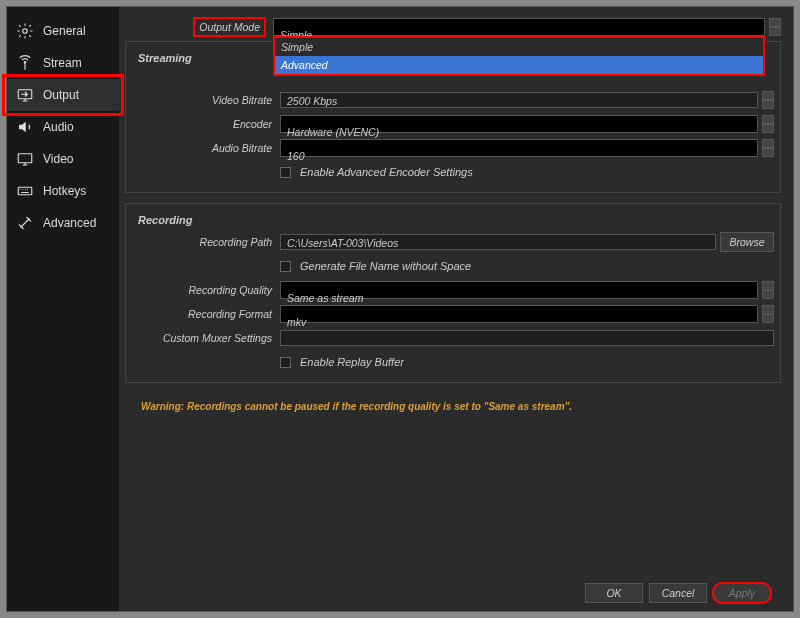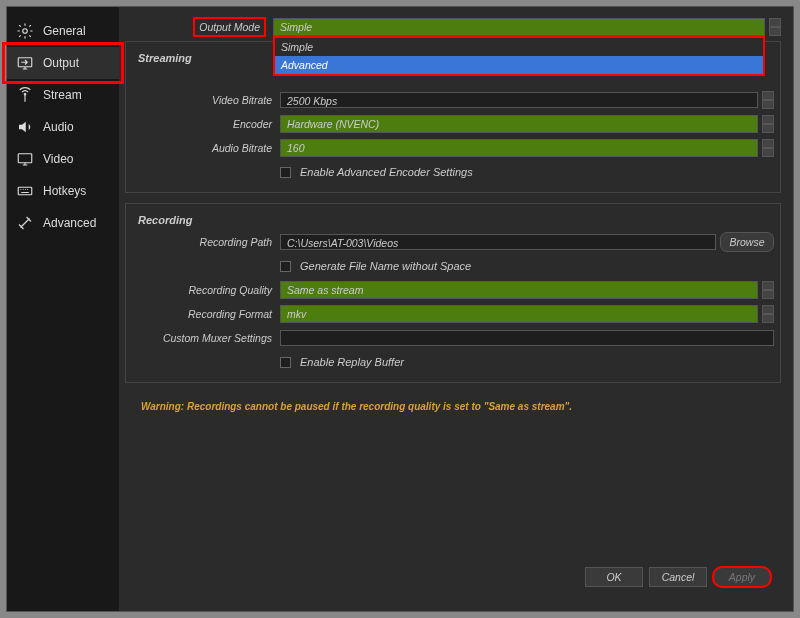--- a/index.html
+++ b/index.html
@@ -15,28 +15,28 @@
 .sidebar { width: 112px; background: #181818; display: flex; flex-direction: column; padding-top: 8px; }
 .side-item { display: flex; align-items: center; gap: 8px; padding: 6px 8px; color: #ddd; font-size: 12px; cursor: pointer; text-align: right; }
 .side-item.selected { background: #2f2f2f; }
 .side-item .ico { width: 20px; height: 20px; display: flex; align-items: center; justify-content: center; }
 .side-item svg { stroke: #ddd; fill: none; stroke-width: 1.5; }
 .main { flex: 1; display: flex; flex-direction: column; padding: 10px 12px 8px 6px; color: #ccc; font-size: 11px; font-style: italic; }
 .row { display: flex; align-items: center; margin-bottom: 4px; min-height: 20px; }
 .label { width: 148px; text-align: right; padding-right: 8px; color: #ccc; font-size: 10.5px; }
 .field { flex: 1; display: flex; align-items: center; gap: 4px; }
 .input-dark { flex: 1; height: 16px; background: #1e1e1e; border: 1px solid #555; color: #ccc; font-size: 10.5px; padding: 0 6px; line-height: 16px; }
-.select-dark { flex: 1; height: 18px; background: #4d7c0f; border: 1px solid #555; color: #ccc; font-size: 10.5px; padding: 0 6px; line-height: 16px; position: relative; }
+.select-dark { flex: 1; height: 18px; background: #000000; border: 1px solid #555; color: #ccc; font-size: 10.5px; padding: 8px 6px; line-height: 16px; position: relative; }
 .spinner { width: 12px; height: 18px; display: flex; flex-direction: column; }
 .spinner div { flex: 1; background: #444; border: 1px solid #555; }
 .section-title { color: #ccc; font-size: 11px; font-weight: bold; padding: 4px 0 6px 6px; }
 .section { border: 1px solid #444; padding: 6px; margin-bottom: 10px; }
 .checkbox { width: 11px; height: 11px; background: #1e1e1e; border: 1px solid #666; margin-right: 5px; display: inline-block; }
 .warn { color: #d9a03a; font-size: 10px; font-weight: bold; padding: 8px 16px; }
-.footer { height: 36px; display: flex; align-items: flex-start; justify-content: flex-end; padding: 0 10px; gap: 6px; }
+.footer { height: 36px; display: flex; align-items: flex-end; justify-content: flex-end; padding: 0 10px; gap: 6px; }
 .btn { min-width: 58px; height: 20px; background: #3a3a3a; border: 1px solid #555; color: #ccc; font-size: 10.5px; display: flex; align-items: center; justify-content: center; cursor: pointer; }
 .btn.disabled { color: #777; border-radius: 9px; }
 .dropdown-open { position: relative; }
 .dropdown-list { position: absolute; top: 18px; left: 0; right: 0; background: #2b2b2b; border: 1px solid #555; z-index: 10; }
 .dropdown-item { padding: 1px 6px; font-size: 10.5px; color: #ccc; }
 .dropdown-item.hl { background: #3a76d6; color: #fff; }
 .hl-red { outline: 2px solid red; outline-offset: -1px; }
 .hl-red-thick { outline: 3px solid red; outline-offset: 2px; }
 </style>
 </head>
@@ -49,37 +49,37 @@
     <div class="sidebar">
       <div class="side-item">
         <span class="ico">
             <svg viewBox="0 0 24 24" width="18" height="18">
               <circle cx="12" cy="12" r="3"></circle>
               <path d="M12 2v3M12 19v3M4.2 4.2l2.1 2.1M17.7 17.7l2.1 2.1M2 12h3M19 12h3M4.2 19.8l2.1-2.1M17.7 6.3l2.1-2.1"></path>
             </svg>
           </span>
         <span>General</span>
       </div>
+      <div class="side-item">
+        <span class="ico">
+            <svg viewBox="0 0 24 24" width="18" height="18">
+              <path d="M12 12v9M8 8a6 6 0 0 1 8 0M5 5a10 10 0 0 1 14 0"></path>
+              <circle cx="12" cy="11" r="1" fill="#ddd"></circle>
+            </svg>
+          </span>
+        <span>Stream</span>
+      </div>
       <div class="side-item selected hl-red-thick">
         <span class="ico">
             <svg viewBox="0 0 24 24" width="18" height="18">
               <rect x="3" y="5" width="18" height="12" rx="1"></rect>
               <path d="M9 20h6M12 17v3M7 11h7M12 8l3 3-3 3"></path>
             </svg>
           </span>
         <span>Output</span>
-      </div>
-      <div class="side-item">
-        <span class="ico">
-            <svg viewBox="0 0 24 24" width="18" height="18">
-              <path d="M12 12v9M8 8a6 6 0 0 1 8 0M5 5a10 10 0 0 1 14 0"></path>
-              <circle cx="12" cy="11" r="1" fill="#ddd"></circle>
-            </svg>
-          </span>
-        <span>Stream</span>
       </div>
       <div class="side-item">
         <span class="ico">
             <svg viewBox="0 0 24 24" width="18" height="18">
               <path d="M4 9v6h4l5 4V5L8 9H4zM17 8a5 5 0 0 1 0 8" fill="#ddd" stroke="none"></path>
             </svg>
           </span>
         <span>Audio</span>
       </div>
       <div class="side-item">
@@ -170,21 +170,21 @@
           </div>
         </div>
       </div>
 
       <div class="section">
         <div class="section-title">Recording</div>
         <div class="row">
           <div class="label">Recording Path</div>
           <div class="field">
             <div class="input-dark">C:\Users\AT-003\Videos</div>
-            <div class="btn" style="min-width:54px;border-radius:7px;">Browse</div>
+            <div class="btn" style="min-width:54px;">Browse</div>
           </div>
         </div>
         <div class="row">
           <div class="label"></div>
           <div class="field">
             <span class="checkbox"></span>
             <span>Generate File Name without Space</span>
           </div>
         </div>
         <div class="row">

